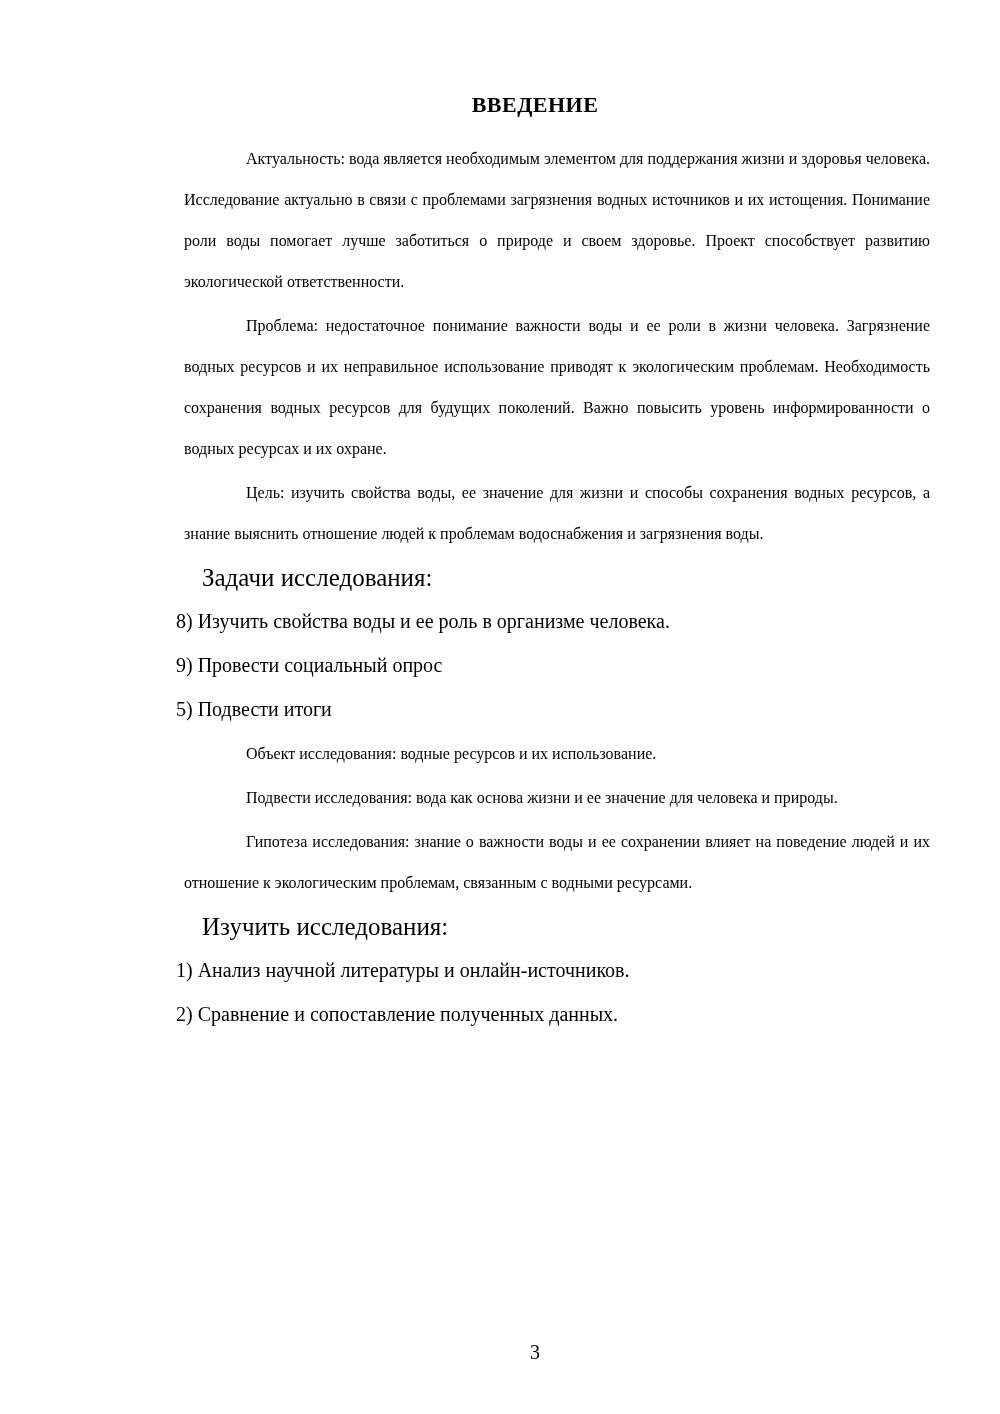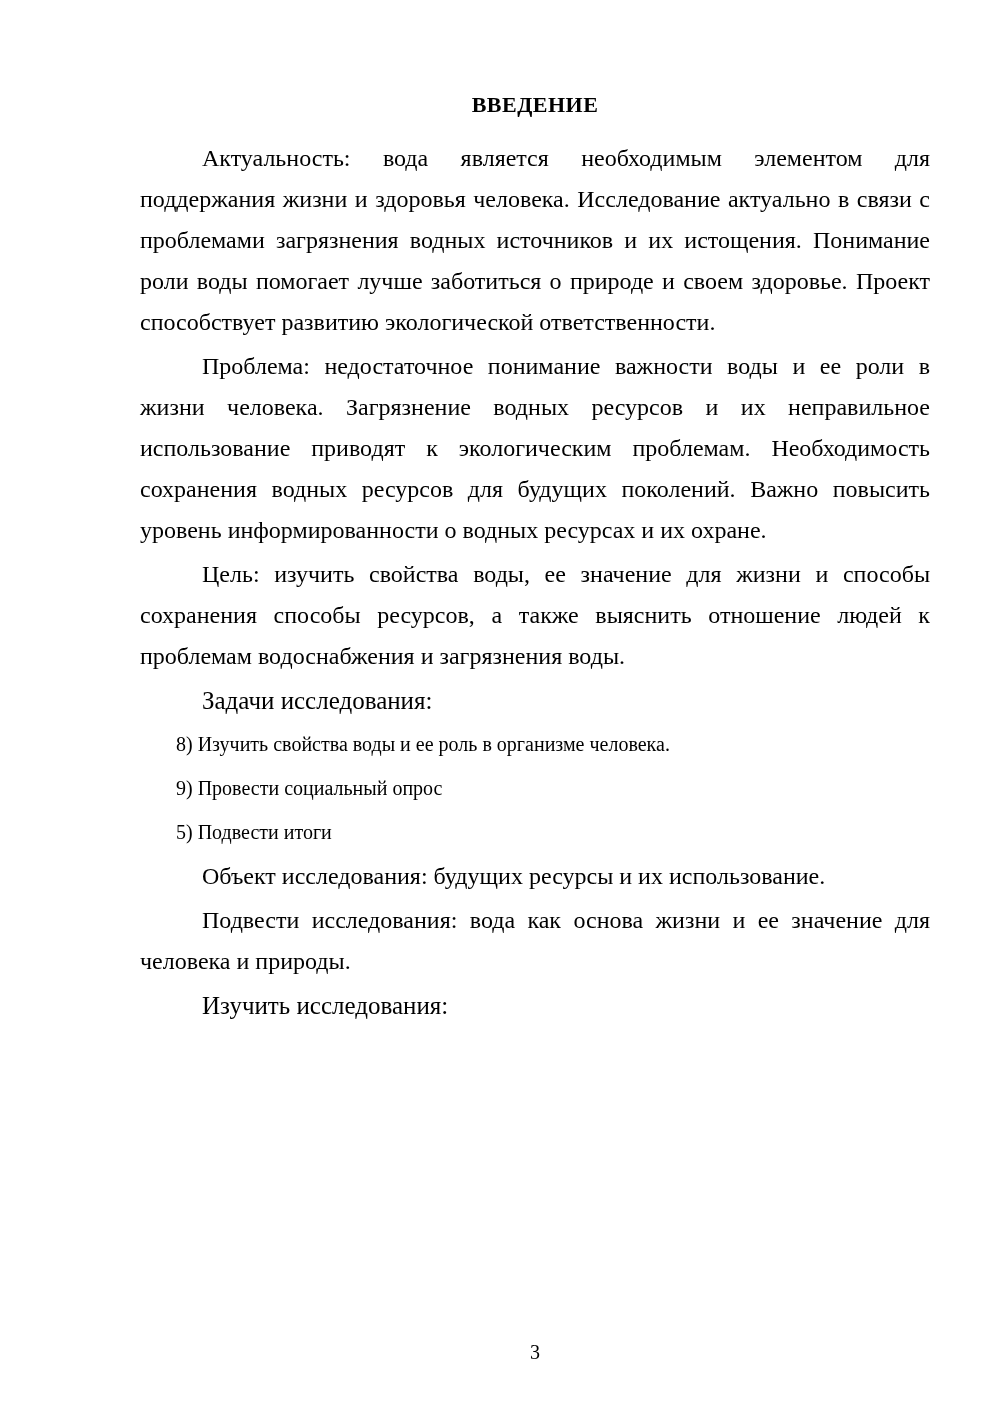--- a/index.html
+++ b/index.html
@@ -17,25 +17,26 @@
     overflow: hidden;
   }
   .doc-title {
     text-align: center;
     font-size: 22px;
     font-weight: bold;
     letter-spacing: 0.5px;
     margin-bottom: 20px;
   }
   .para {
-    font-size: 24px;
+    font-size: 16px;
     line-height: 41px;
     text-align: justify;
     text-indent: 62px;
     margin-bottom: 3px;
+    margin-left: 44px;
   }
   .label {
     font-size: 25px;
     line-height: 41px;
     text-indent: 62px;
     margin-bottom: 3px;
   }
   .list-item {
     font-size: 20px;
     line-height: 41px;
@@ -56,36 +57,39 @@
 <body>
 
 <div class="page">
 
   <h1 class="doc-title">ВВЕДЕНИЕ</h1>
 
   <p class="para">Актуальность: вода является необходимым элементом для поддержания жизни и здоровья человека. Исследование актуально в связи с проблемами загрязнения водных источников и их истощения. Понимание роли воды помогает лучше заботиться о природе и своем здоровье. Проект способствует развитию экологической ответственности.</p>
 
   <p class="para">Проблема: недостаточное понимание важности воды и ее роли в жизни человека. Загрязнение водных ресурсов и их неправильное использование приводят к экологическим проблемам. Необходимость сохранения водных ресурсов для будущих поколений. Важно повысить уровень информированности о водных ресурсах и их охране.</p>
 
-  <p class="para">Цель: изучить свойства воды, ее значение для жизни и способы сохранения способы ресурсов, а также выяснить отношение людей к проблемам водоснабжения и загрязнения воды.</p>
+  <p class="para">Цель: изучить свойства воды, ее значение для жизни и способы сохранения водных ресурсов, а знание выяснить отношение людей к проблемам водоснабжения и загрязнения воды.</p>
 
   <p class="label">Задачи исследования:</p>
 
   <p class="list-item">8) Изучить свойства воды и ее роль в организме человека.</p>
 
 
 
   <p class="list-item">9) Провести социальный опрос</p>
 
   <p class="list-item">5) Подвести итоги</p>
 
-  <p class="para">Объект исследования: будущих ресурсы и их использование.</p>
+  <p class="para">Объект исследования: водные ресурсов и их использование.</p>
 
   <p class="para">Подвести исследования: вода как основа жизни и ее значение для человека и природы.</p>
 
+  <p class="para">Гипотеза исследования: знание о важности воды и ее сохранении влияет на поведение людей и их отношение к экологическим проблемам, связанным с водными ресурсами.</p>
 
   <p class="label">Изучить исследования:</p>
 
+  <p class="list-item">1) Анализ научной литературы и онлайн-источников.</p>
 
+  <p class="list-item">2) Сравнение и сопоставление полученных данных.</p>
 
   <div class="page-number">3</div>
 
 </div>
 
 </body></html>

